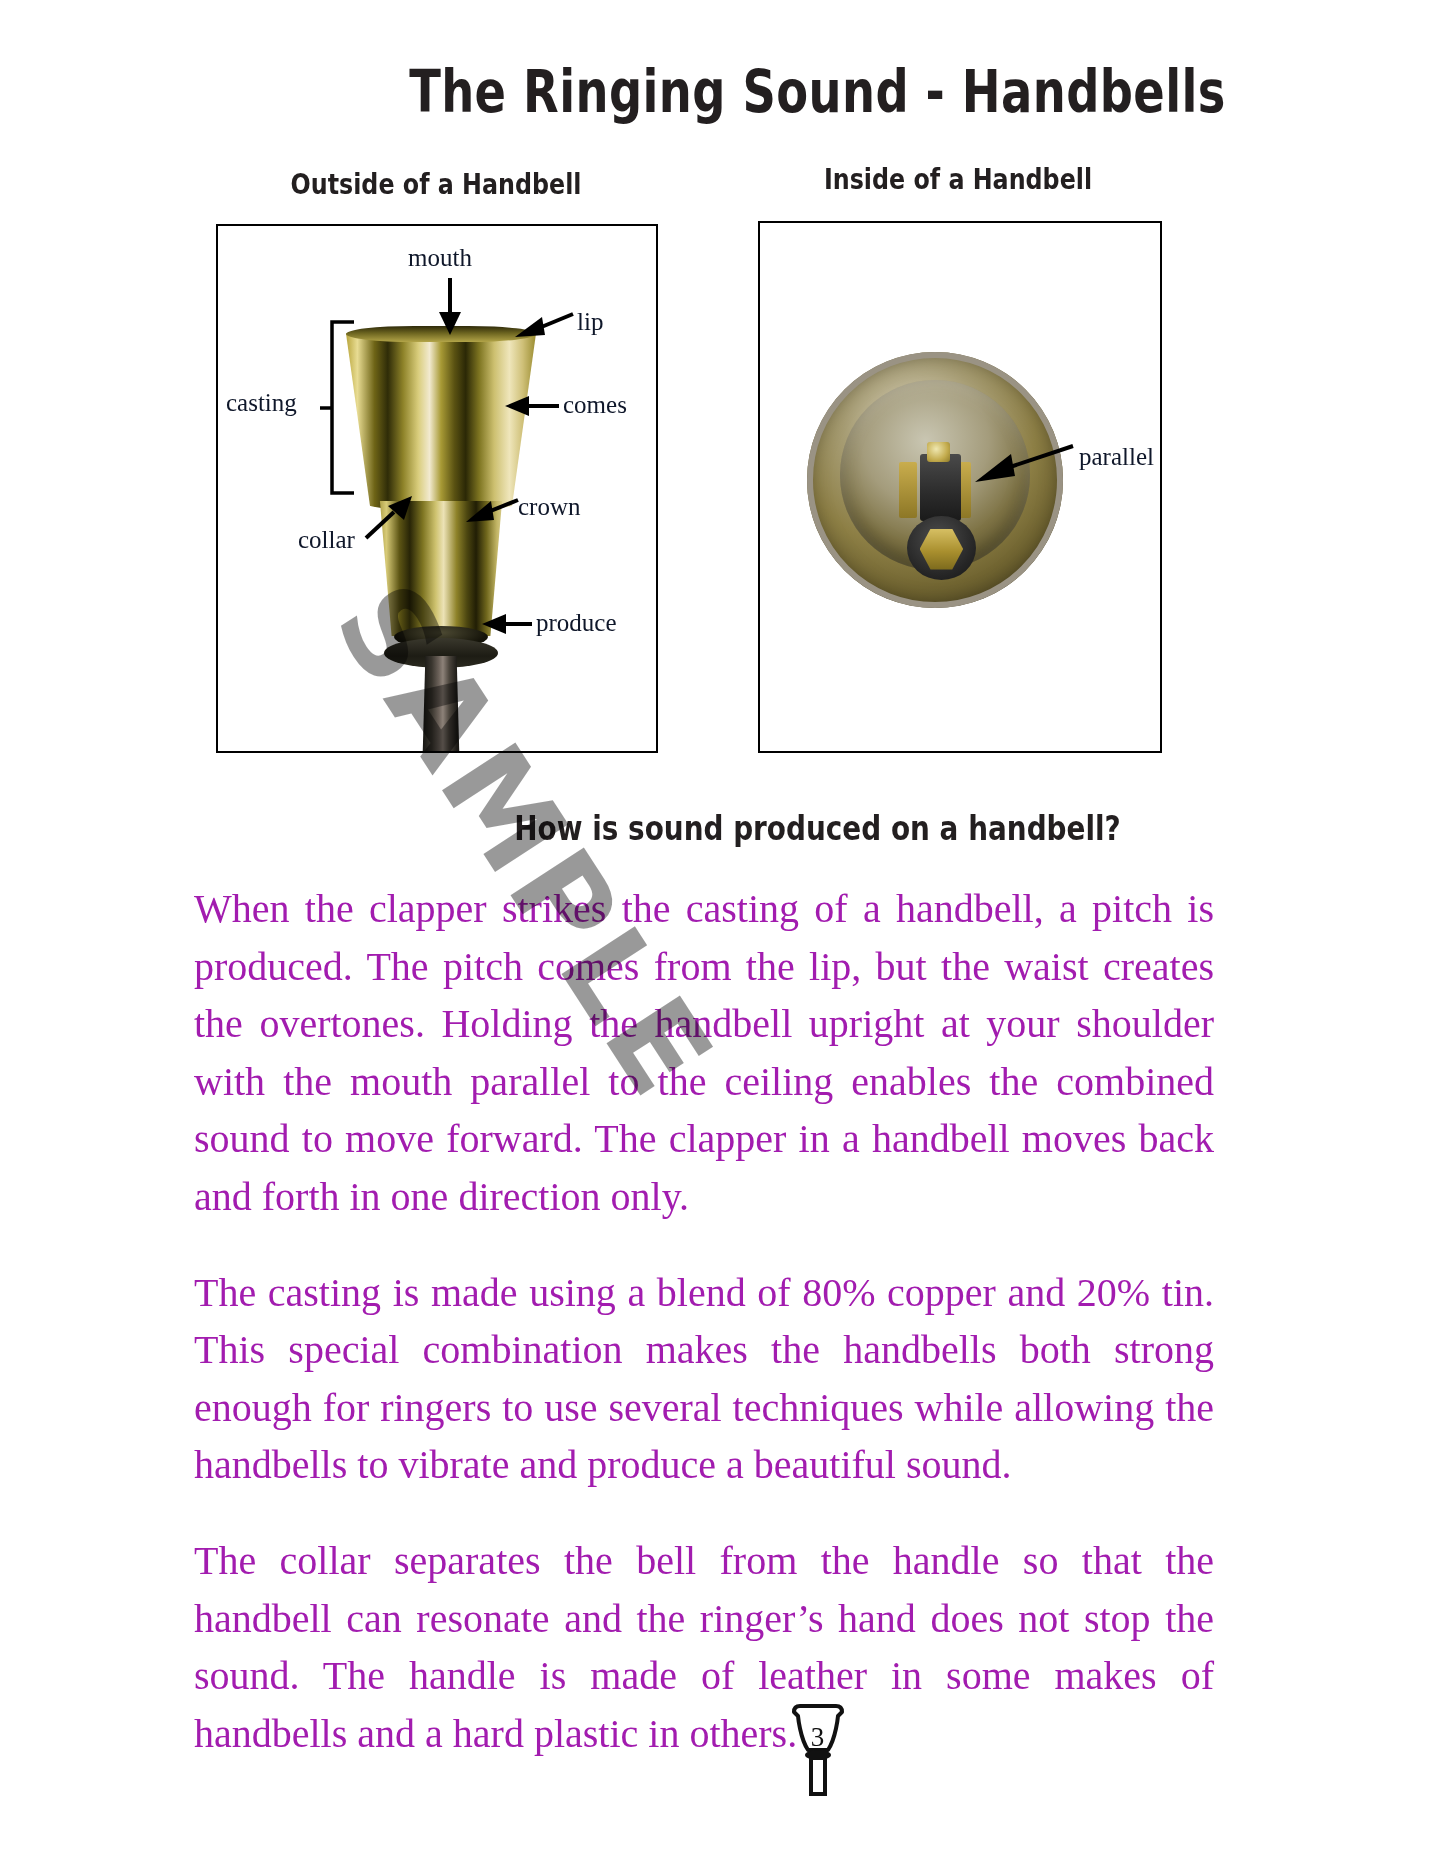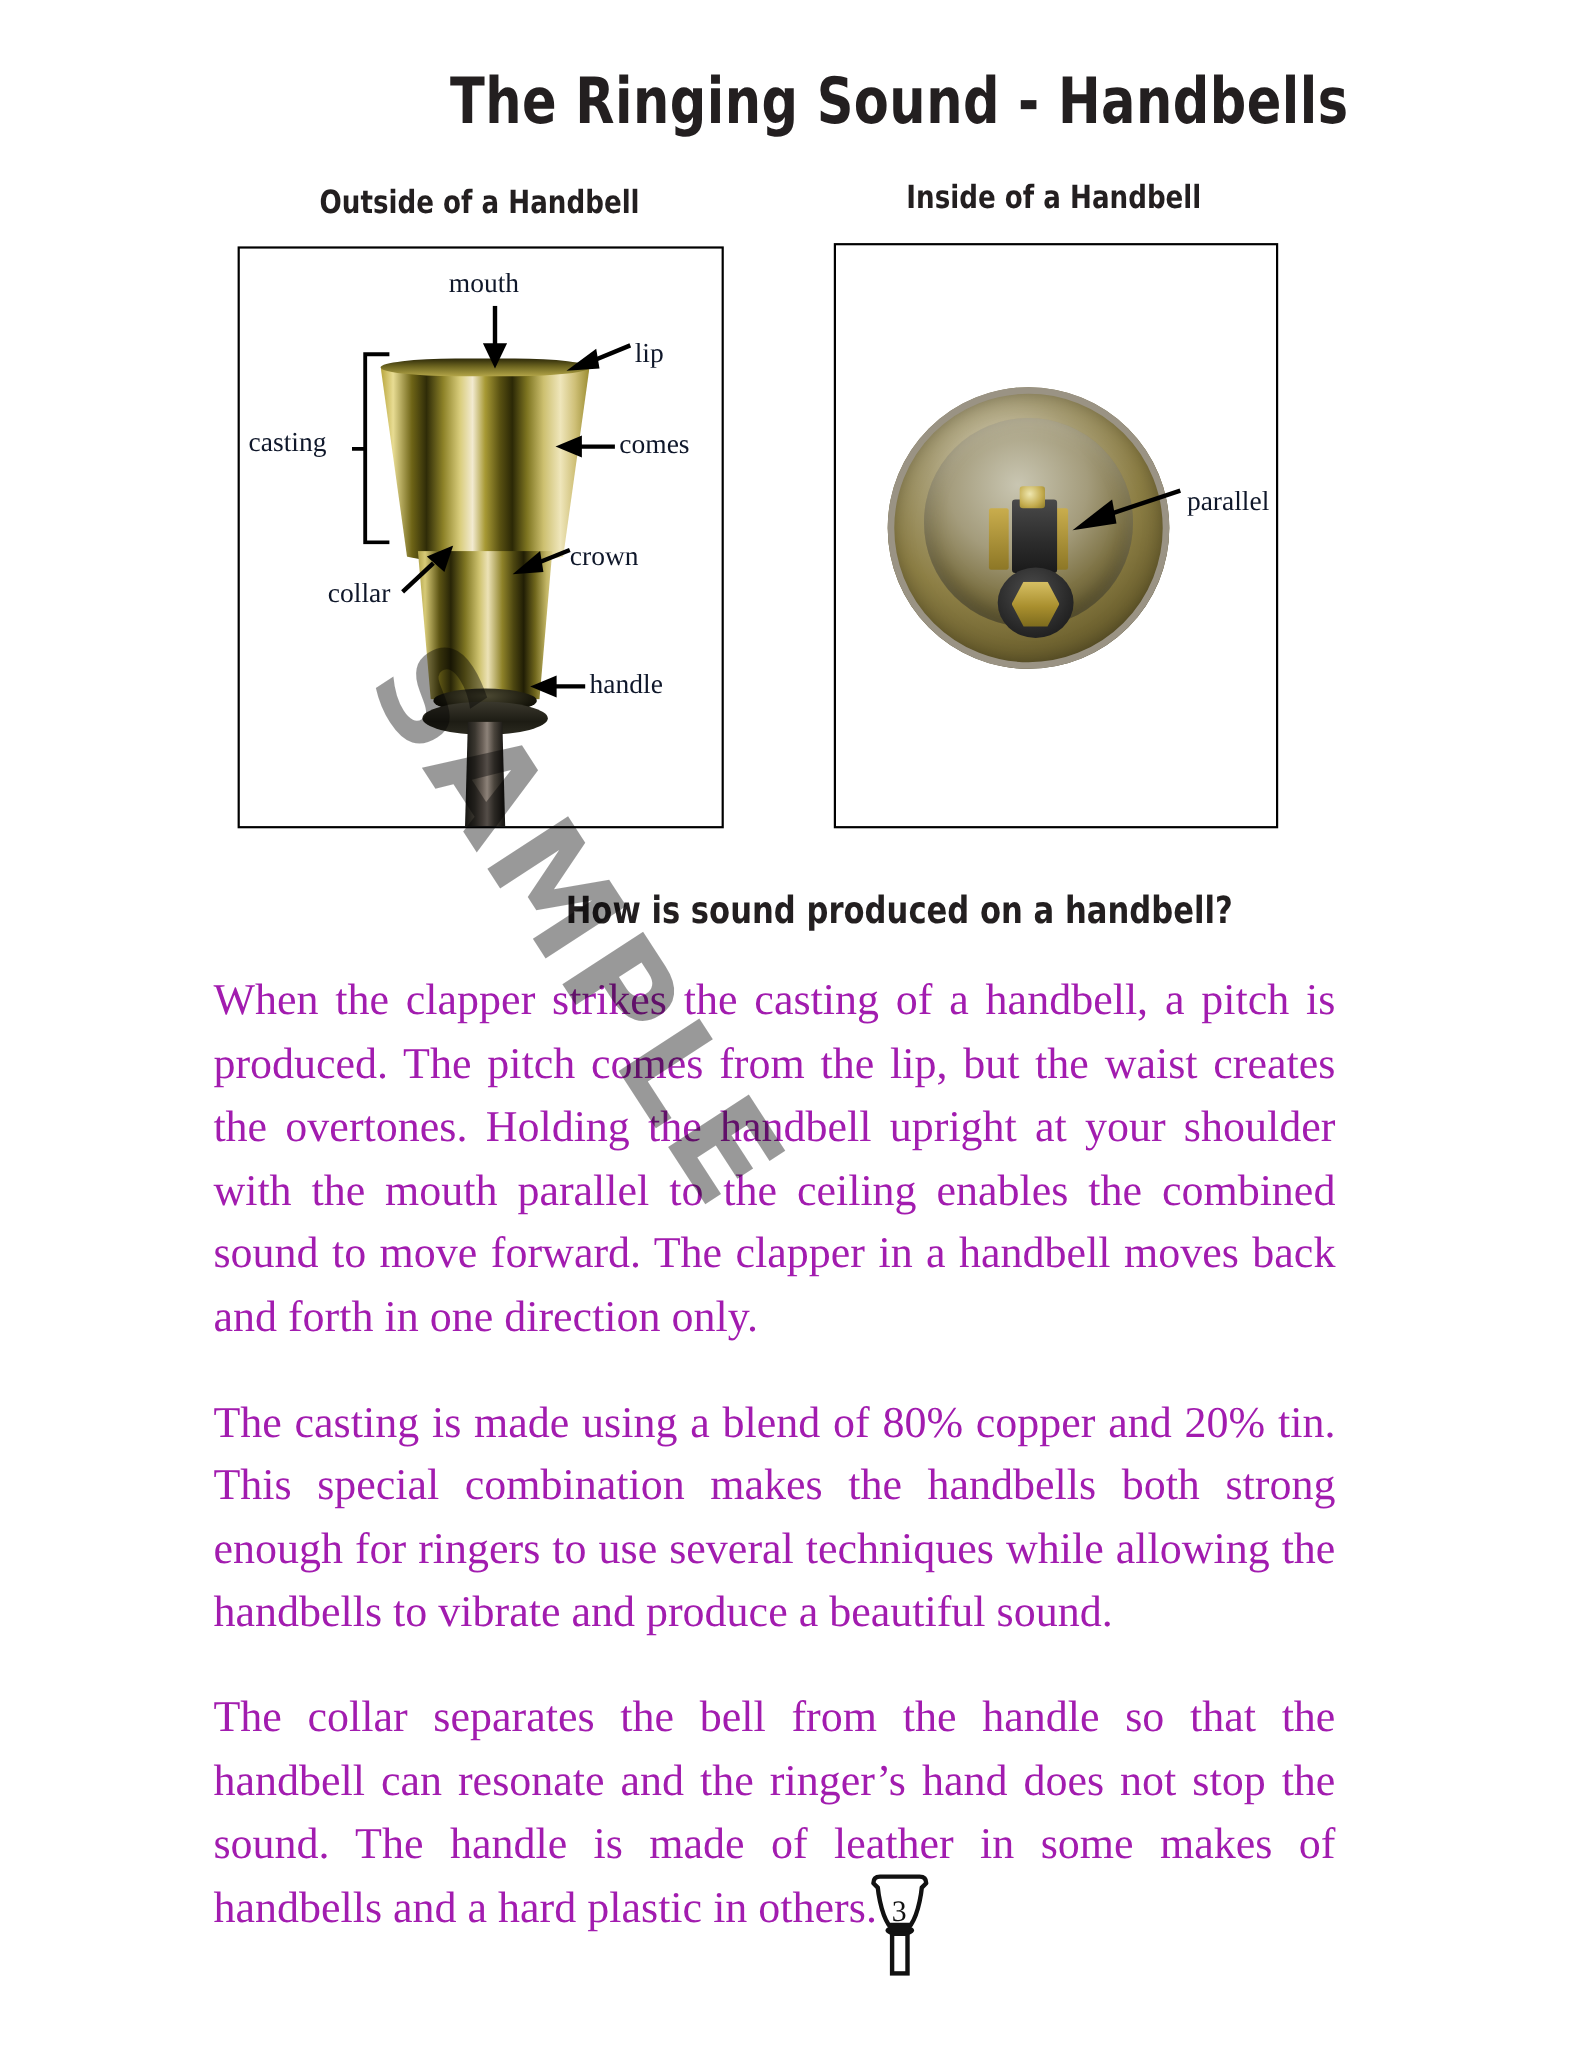--- a/index.html
+++ b/index.html
@@ -344,21 +344,21 @@
       <line x1="54" y1="6" x2="24" y2="18" stroke="#000" stroke-width="4"></line>
       <polygon points="2,28 27,7 30,26" fill="#000"></polygon>
     </svg>
 
     <div class="dlabel" style="left:80px; top:300px;">collar</div>
     <svg class="arrow" style="left:146px; top:270px;" width="52" height="44" viewBox="0 0 52 44">
       <line x1="2" y1="42" x2="30" y2="16" stroke="#000" stroke-width="4"></line>
       <polygon points="48,0 24,10 40,24" fill="#000"></polygon>
     </svg>
 
-    <div class="dlabel" style="left:318px; top:383px;">handle</div>
+    <div class="dlabel" style="left:318px; top:383px;">produce</div>
     <svg class="arrow" style="left:262px; top:386px;" width="54" height="24" viewBox="0 0 54 24">
       <line x1="52" y1="12" x2="22" y2="12" stroke="#000" stroke-width="4"></line>
       <polygon points="2,12 26,2 26,22" fill="#000"></polygon>
     </svg>
   </div>
 
   <div class="fig-box right">
 
     <div class="bell-inside">
       <div class="bi-outer"></div>

